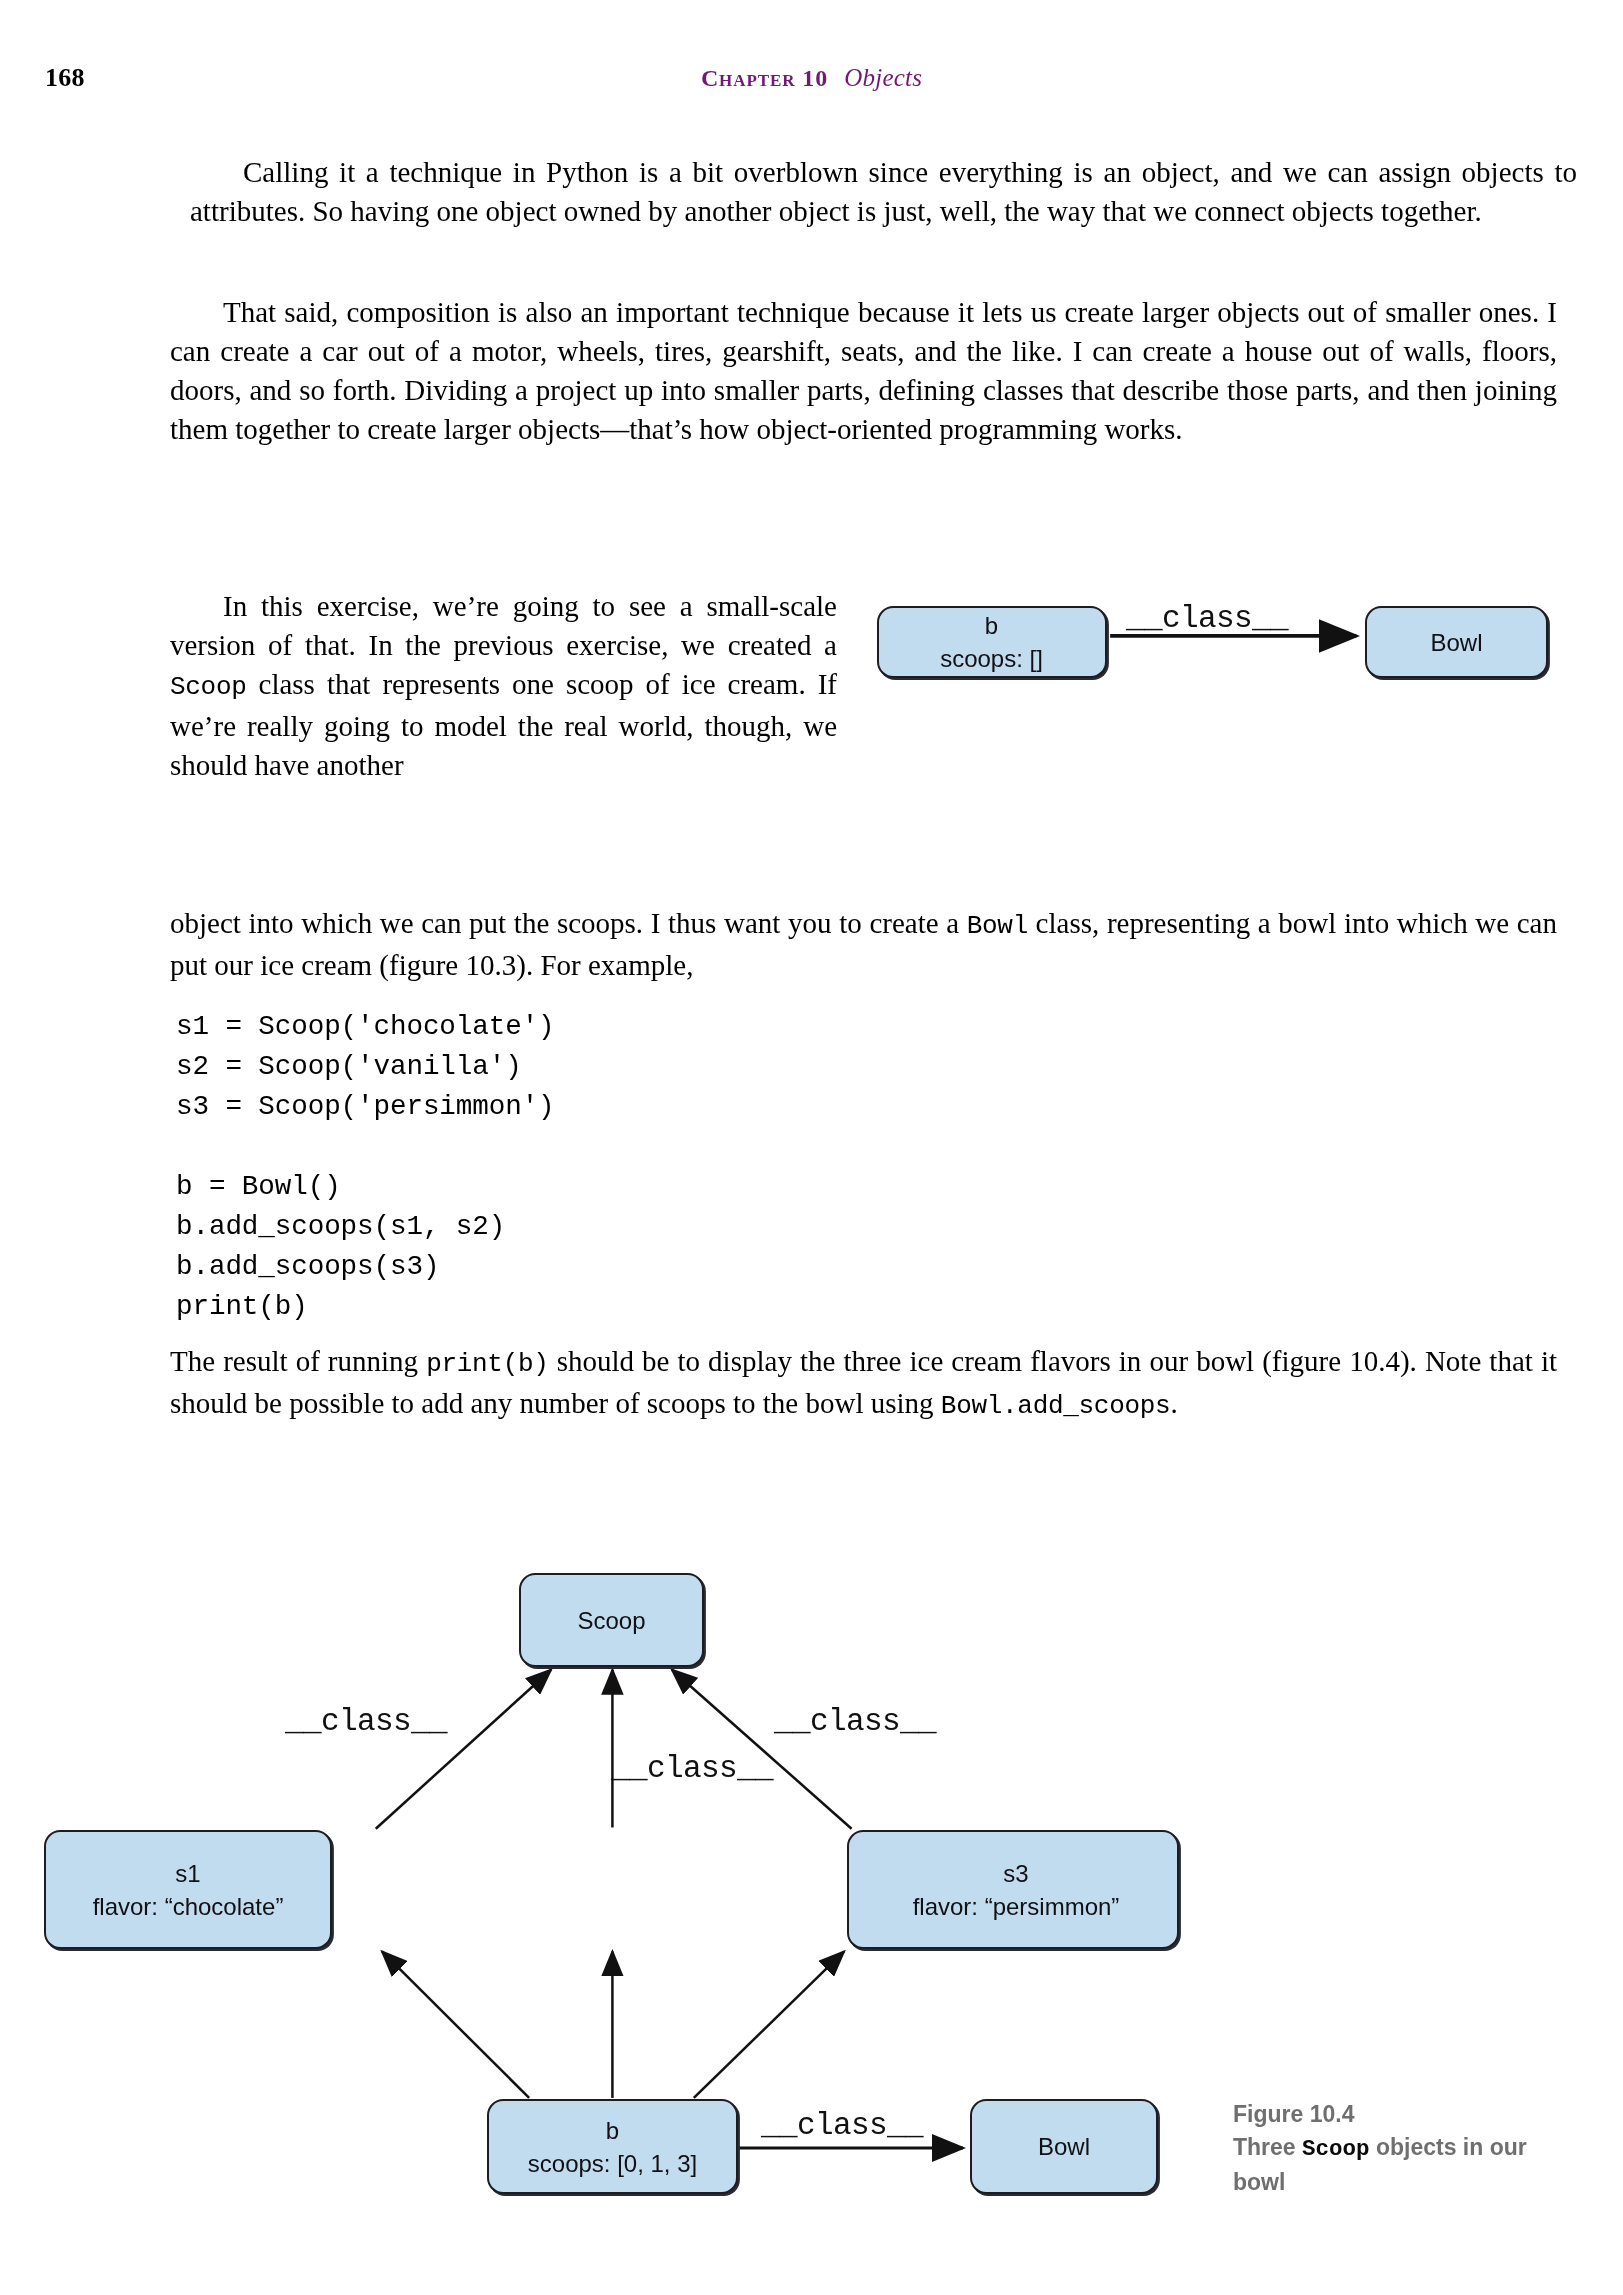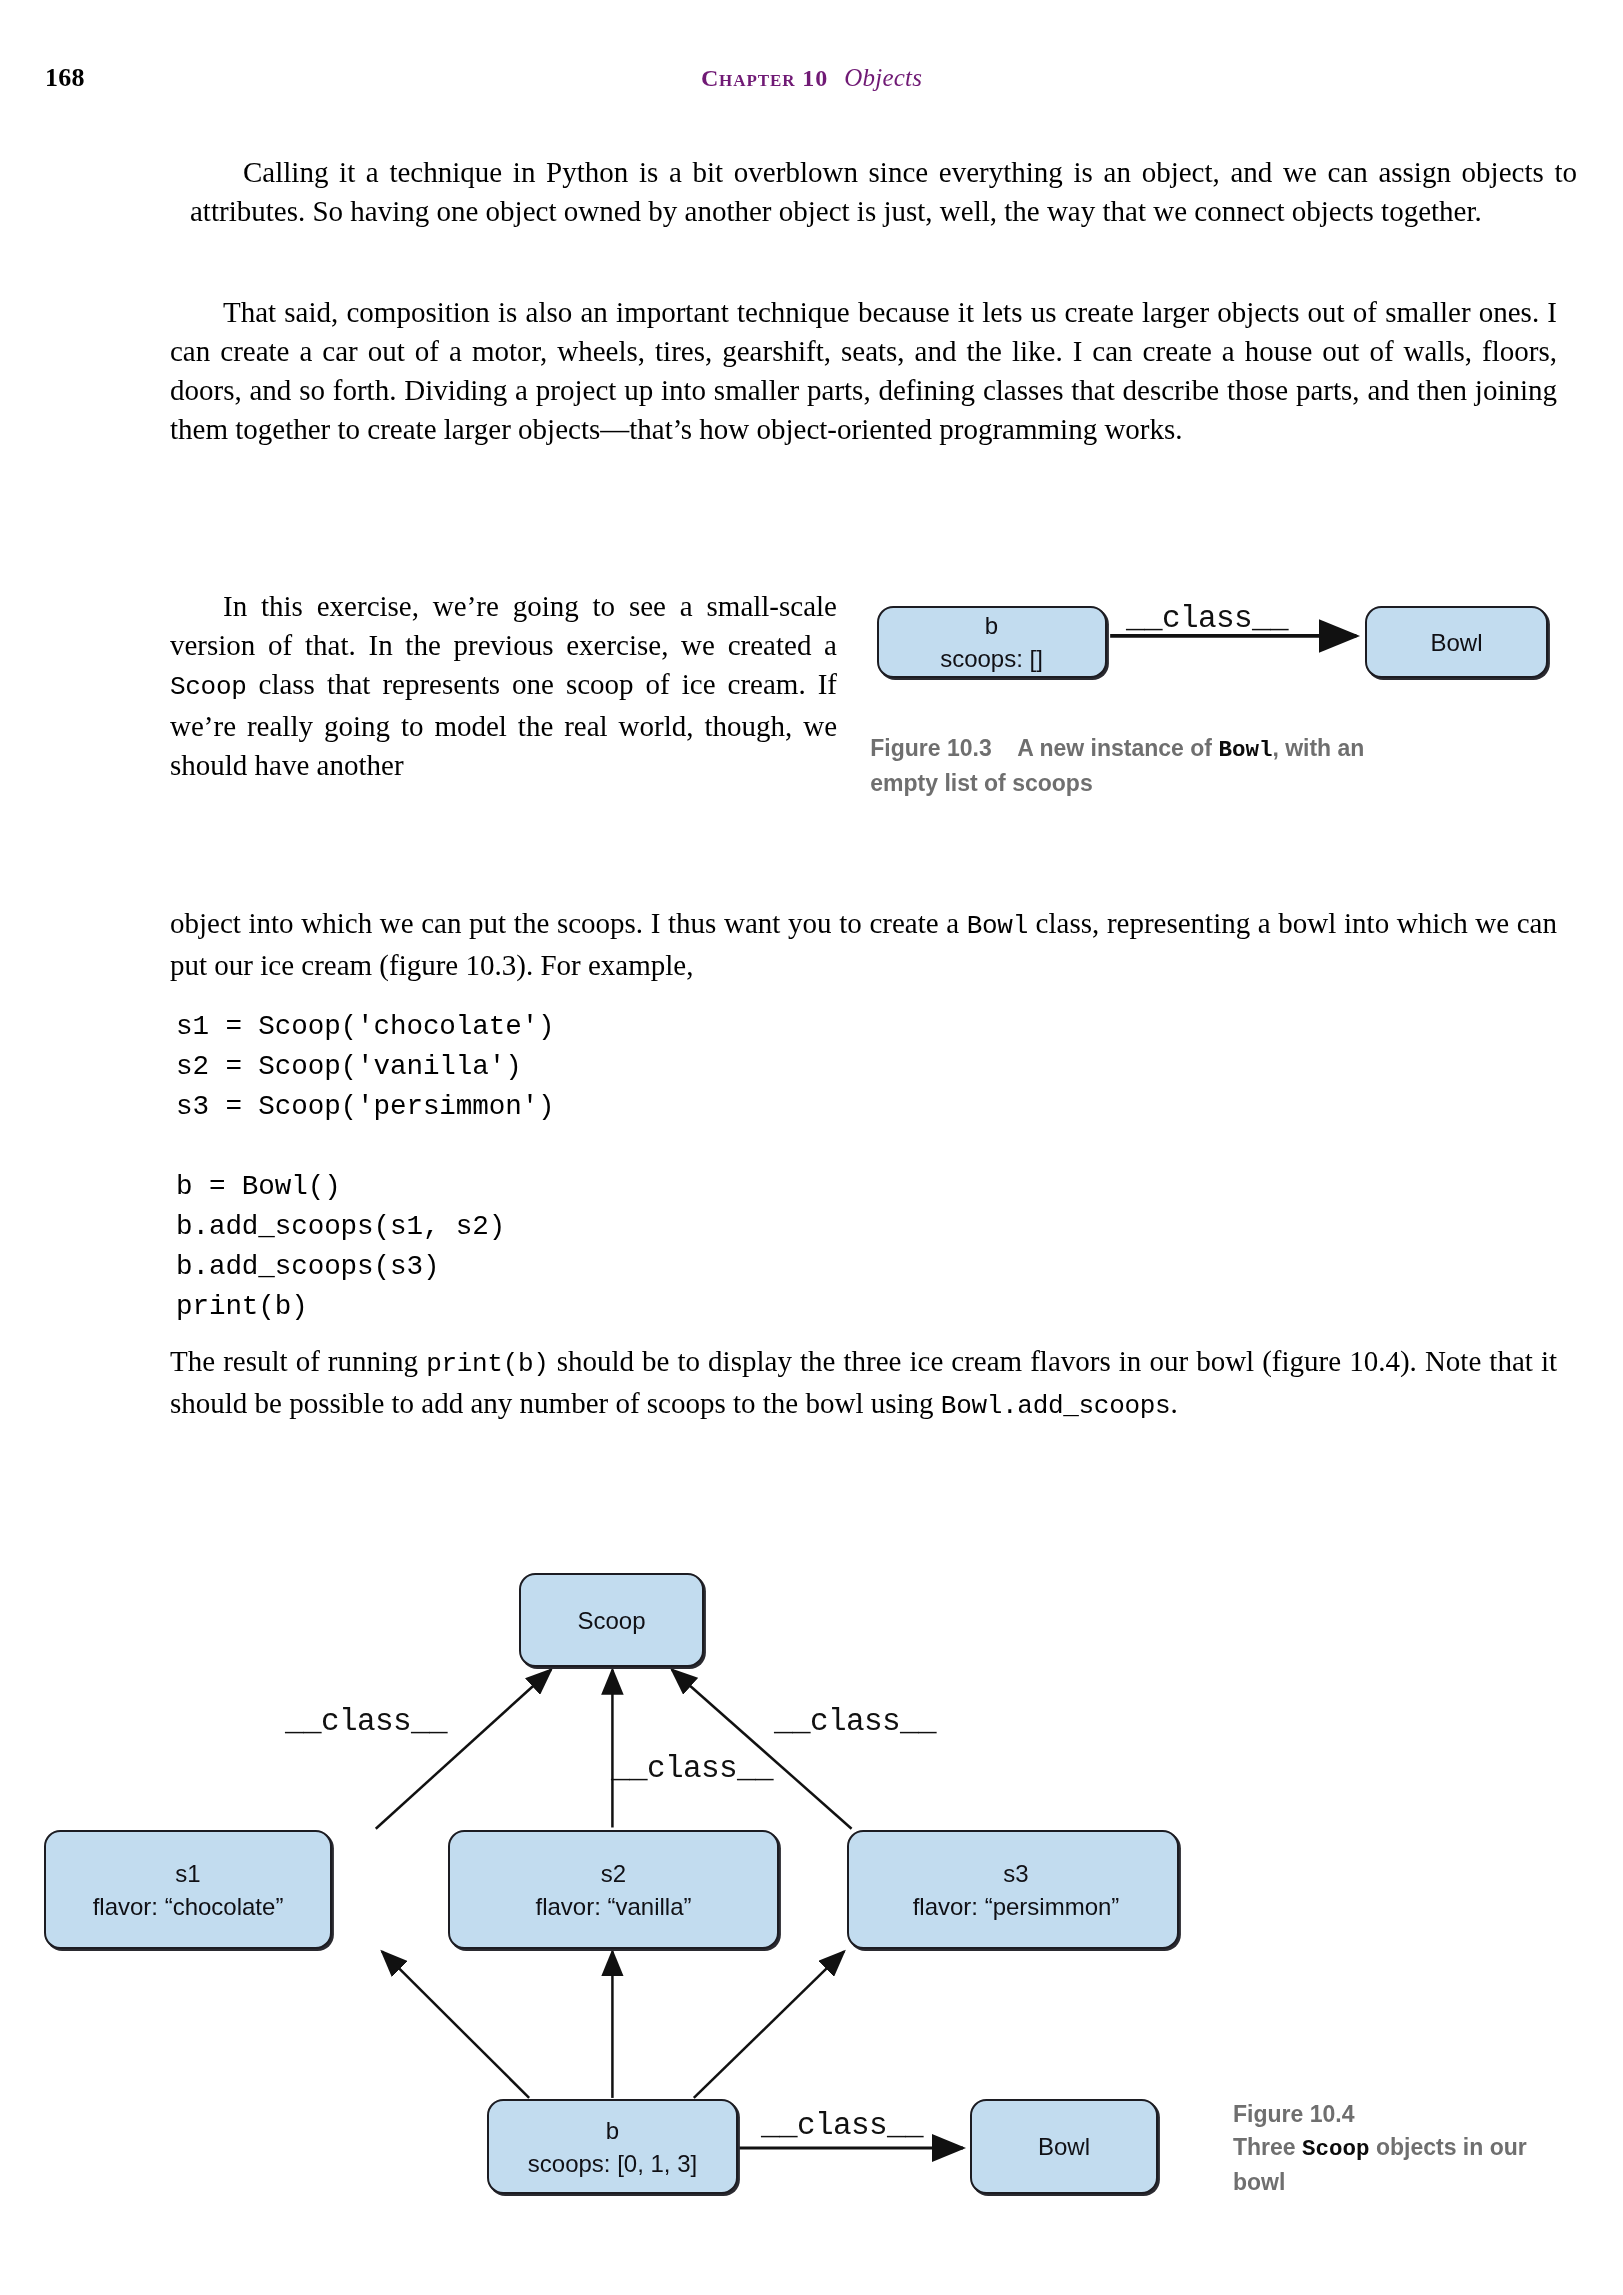--- a/index.html
+++ b/index.html
@@ -202,23 +202,20 @@
     <div class="l1">b</div>
     <div class="l2">scoops: []</div>
   </div>
 
   <div class="obj-box" style="left:496px; top:19px; width:183px; height:72px;">
     <div class="l1">Bowl</div>
   </div>
 
   <div class="edge-label" style="left:257px; top:13.8px;">__class__</div>
 
-  <div class="fig-caption" style="left:1.3px; top:145px; width:551px;">
-    <span class="figno">Figure 10.3</span>&nbsp;&nbsp;&nbsp;&nbsp;<span>A new instance of </span><span class="mono-b">Bowl</span><span>, with an empty list of scoops</span>
-  </div>
 </div>
 
 <div id="fig104">
 
   <svg width="1623" height="745" viewBox="0 0 2592 1190">
     <defs>
       <marker id="ah104" markerWidth="11" markerHeight="9" refX="10" refY="4.5" orient="auto" markerUnits="strokeWidth">
         <path d="M0,0 L11,4.5 L0,9 z" fill="#111"></path>
       </marker>
     </defs>
@@ -240,24 +237,20 @@
 
   <div class="obj-box" style="left:519px; top:26px; width:185px; height:94px;">
     <div class="l1">Scoop</div>
   </div>
 
   <div class="obj-box" style="left:44px; top:283px; width:288px; height:119px;text-align:center;">
     <div class="l1">s1</div>
     <div class="l2">flavor: “chocolate”</div>
   </div>
 
-  <div class="obj-box" style="left:448px; top:283px; width:331px; height:119px;">
-    <div class="l1">s2</div>
-    <div class="l2">flavor: “vanilla”</div>
-  </div>
 
   <div class="obj-box" style="left:847px; top:283px; width:332px; height:119px;padding-left:6px;">
     <div class="l1">s3</div>
     <div class="l2">flavor: “persimmon”</div>
   </div>
 
   <div class="obj-box" style="left:487px; top:552px; width:251px; height:95px;">
     <div class="l1">b</div>
     <div class="l2">scoops: [0, 1, 3]</div>
   </div>

